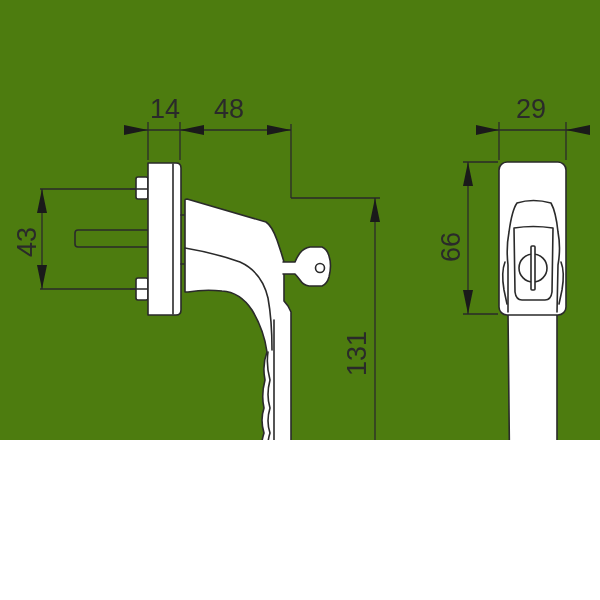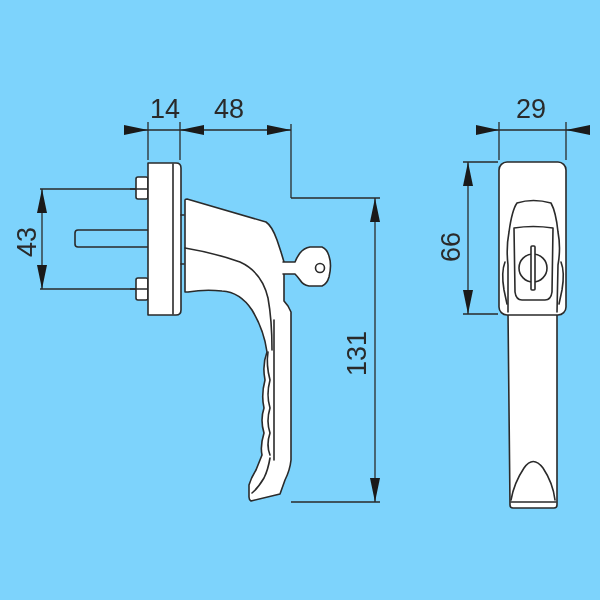--- a/index.html
+++ b/index.html
@@ -1,16 +1,16 @@
 <!DOCTYPE html>
 <html><head>
 <meta charset="utf-8">
 <style>
   html, body { margin: 0; padding: 0; background: #ffffff; }
-  #canvas { position: relative; width: 600px; height: 600px; background: #7dd3fc; overflow: hidden; }
+  #canvas { position: relative; width: 600px; height: 440px; background: #4d7c0f; overflow: hidden; }
   svg { position: absolute; left: 0; top: 0; }
   .ln { stroke: #2a2a2a; stroke-width: 1.6; fill: none; stroke-linejoin: round; stroke-linecap: round; }
   .thin { stroke: #2a2a2a; stroke-width: 1.3; fill: none; }
   .dash { stroke: #2a2a2a; stroke-width: 1.3; fill: none; stroke-dasharray: 18 5 6 5; }
   .fillw { fill: #ffffff; }
   .arrow { fill: #1a1a1a; stroke: none; }
   .dimtxt { font-family: "Liberation Sans", sans-serif; font-size: 27px; fill: #2a2a2a; }
 </style>
 </head>
 <body>

